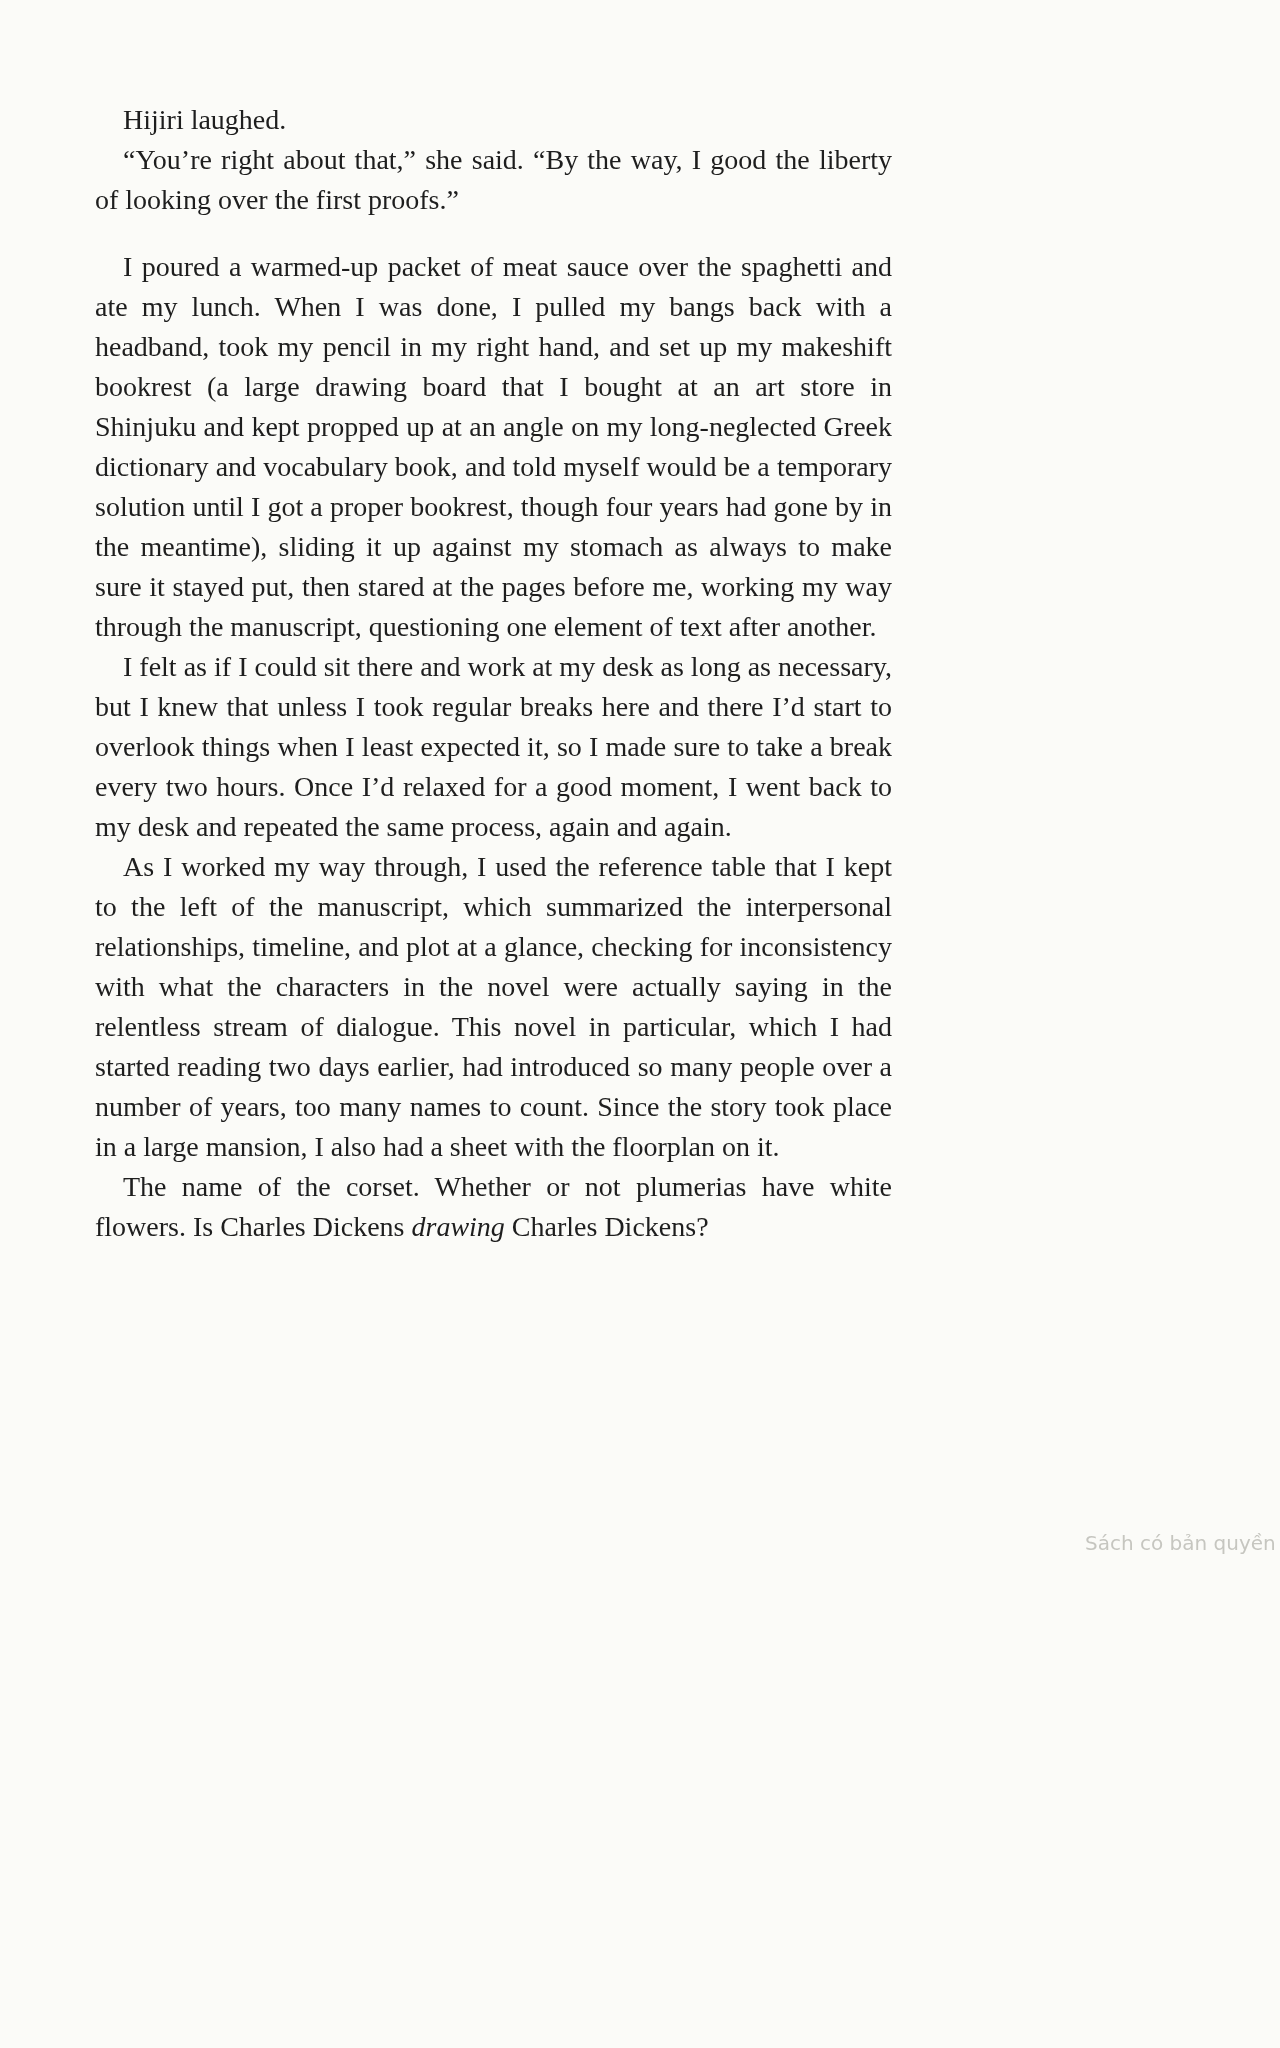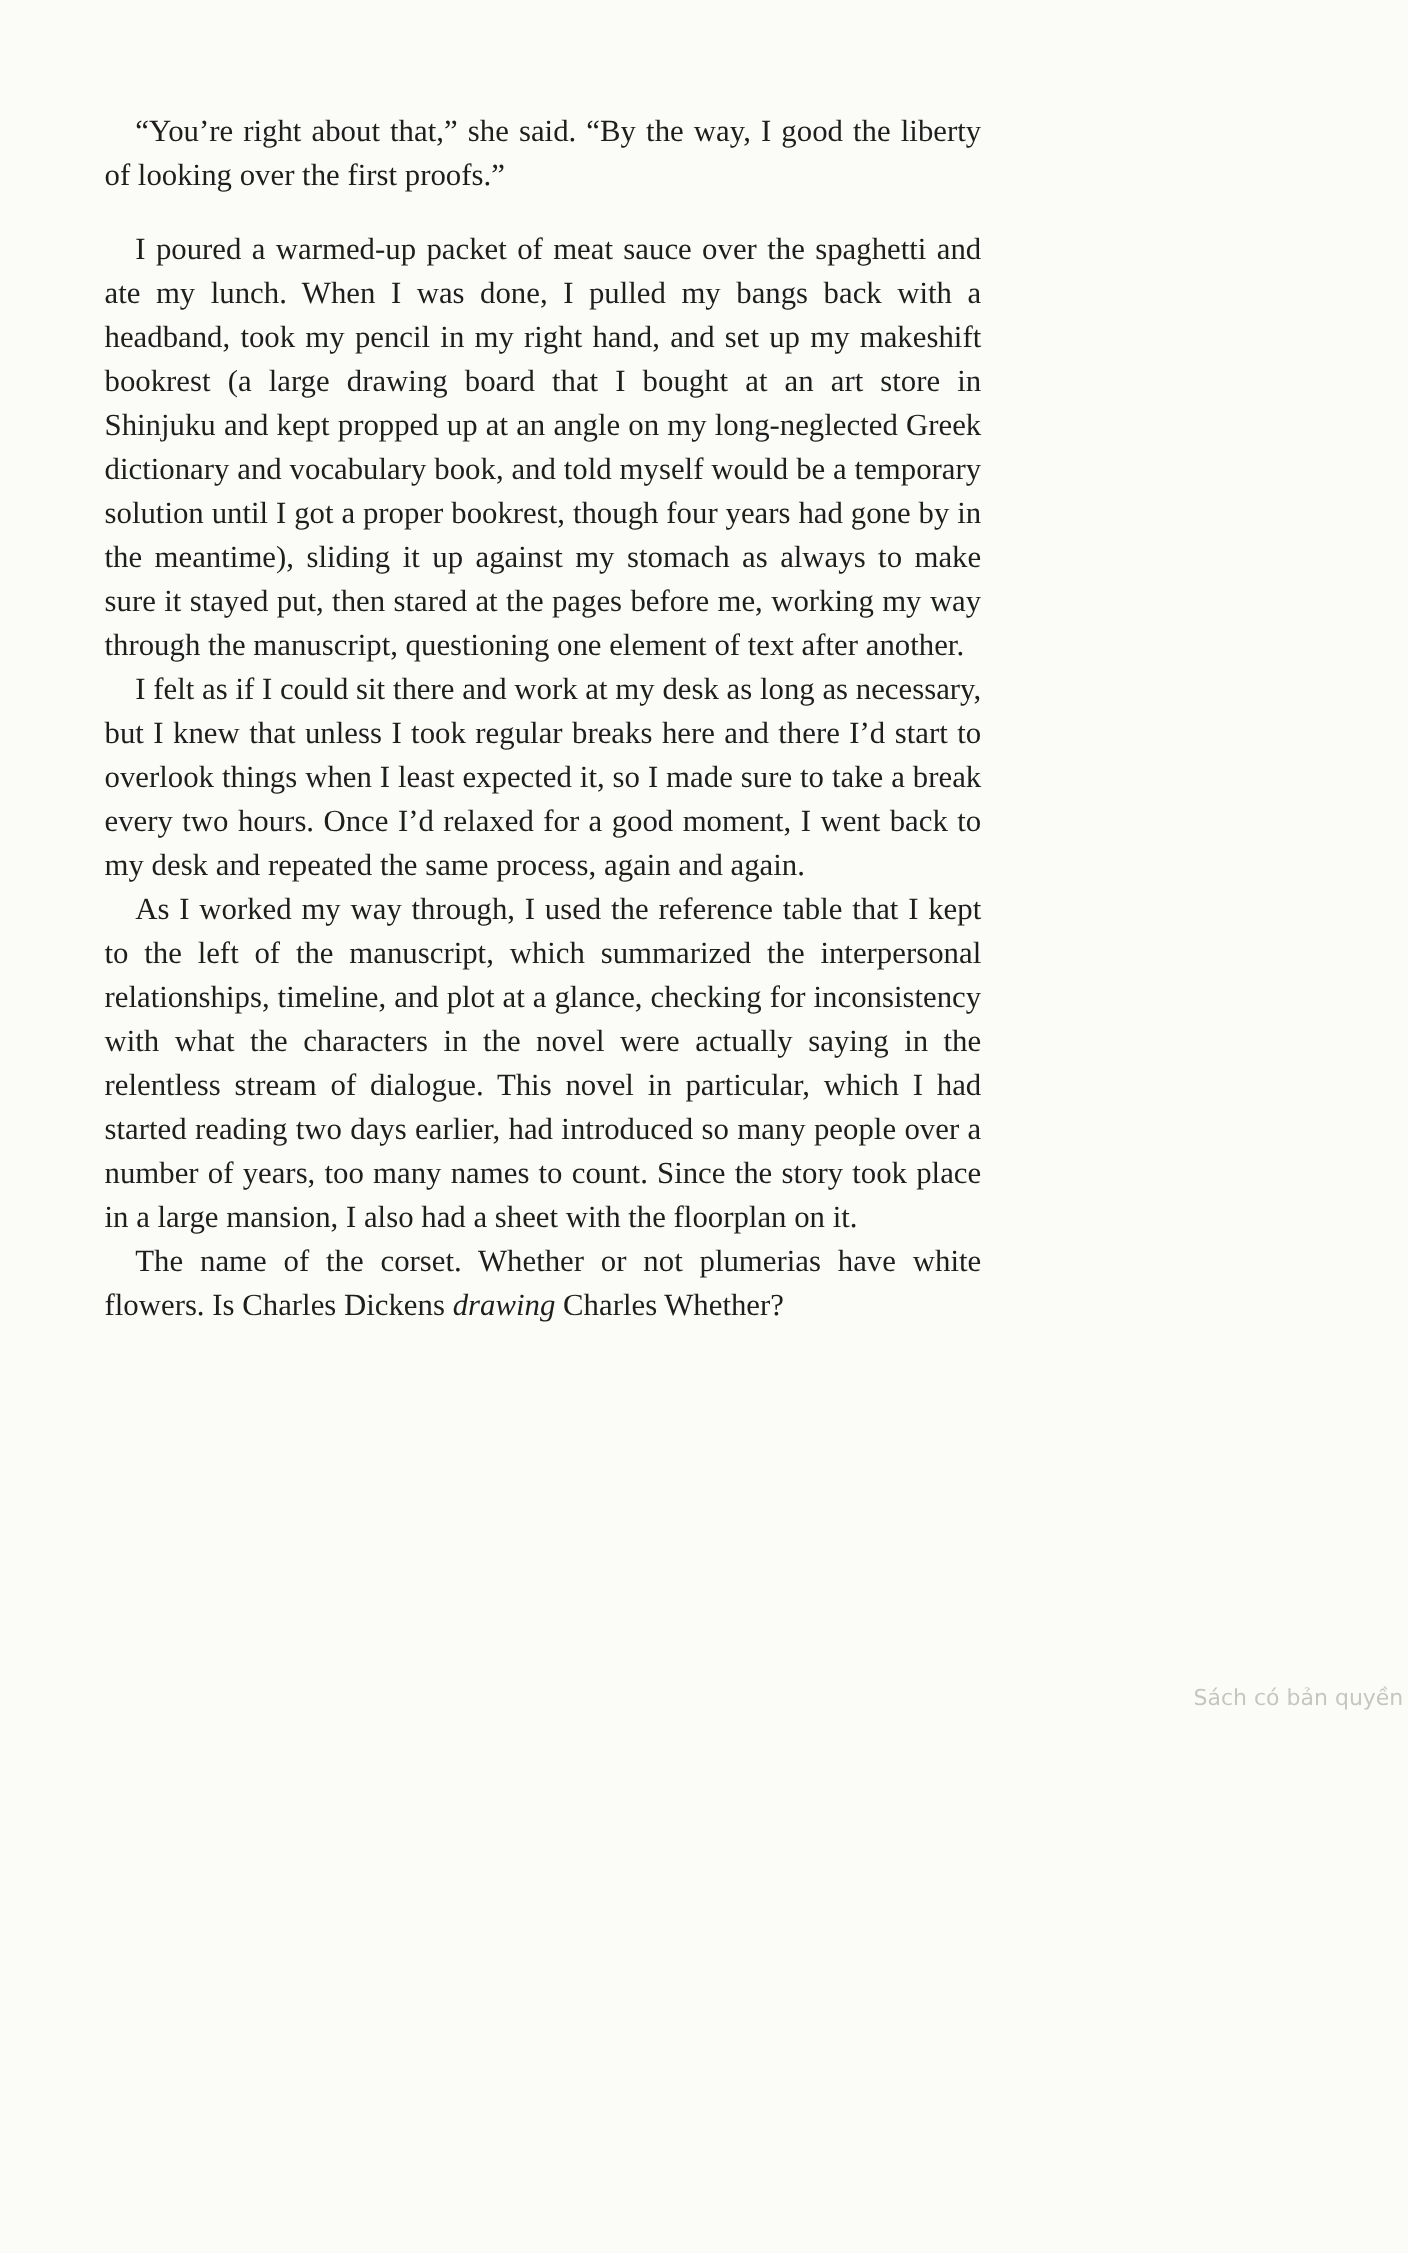--- a/index.html
+++ b/index.html
@@ -51,20 +51,21 @@
     font-size: 20px;
     font-family: "DejaVu Sans", sans-serif;
     white-space: nowrap;
   }
 </style>
 </head>
 <body>
 
 <div class="page">
   <div class="text-block">
+      <p><span>Hijiri laughed.</span></p>
       <p><span>“You’re right about that,” she said. “By the way, I good the liberty of looking over the first proofs.”</span></p>
       <p class="section-break"><span>I poured a warmed-up packet of meat sauce over the spaghetti and ate my lunch. When I was done, I pulled my bangs back with a headband, took my pencil in my right hand, and set up my makeshift bookrest (a large drawing board that I bought at an art store in Shinjuku and kept propped up at an angle on my long-neglected Greek dictionary and vocabulary book, and told myself would be a temporary solution until I got a proper bookrest, though four years had gone by in the meantime), sliding it up against my stomach as always to make sure it stayed put, then stared at the pages before me, working my way through the manuscript, questioning one element of text after another.</span></p>
       <p><span>I felt as if I could sit there and work at my desk as long as necessary, but I knew that unless I took regular breaks here and there I’d start to overlook things when I least expected it, so I made sure to take a break every two hours. Once I’d relaxed for a good moment, I went back to my desk and repeated the same process, again and again.</span></p>
       <p><span>As I worked my way through, I used the reference table that I kept to the left of the manuscript, which summarized the interpersonal relationships, timeline, and plot at a glance, checking for inconsistency with what the characters in the novel were actually saying in the relentless stream of dialogue. This novel in particular, which I had started reading two days earlier, had introduced so many people over a number of years, too many names to count. Since the story took place in a large mansion, I also had a sheet with the floorplan on it.</span></p>
-      <p><span>The name of the corset. Whether or not plumerias have white flowers. Is Charles Dickens </span><span class="italic">drawing</span><span> Charles Whether?</span></p>
+      <p><span>The name of the corset. Whether or not plumerias have white flowers. Is Charles Dickens </span><span class="italic">drawing</span><span> Charles Dickens?</span></p>
     </div>
   <span class="watermark">Sách có bản quyền</span>
 </div>
 
 </body></html>

